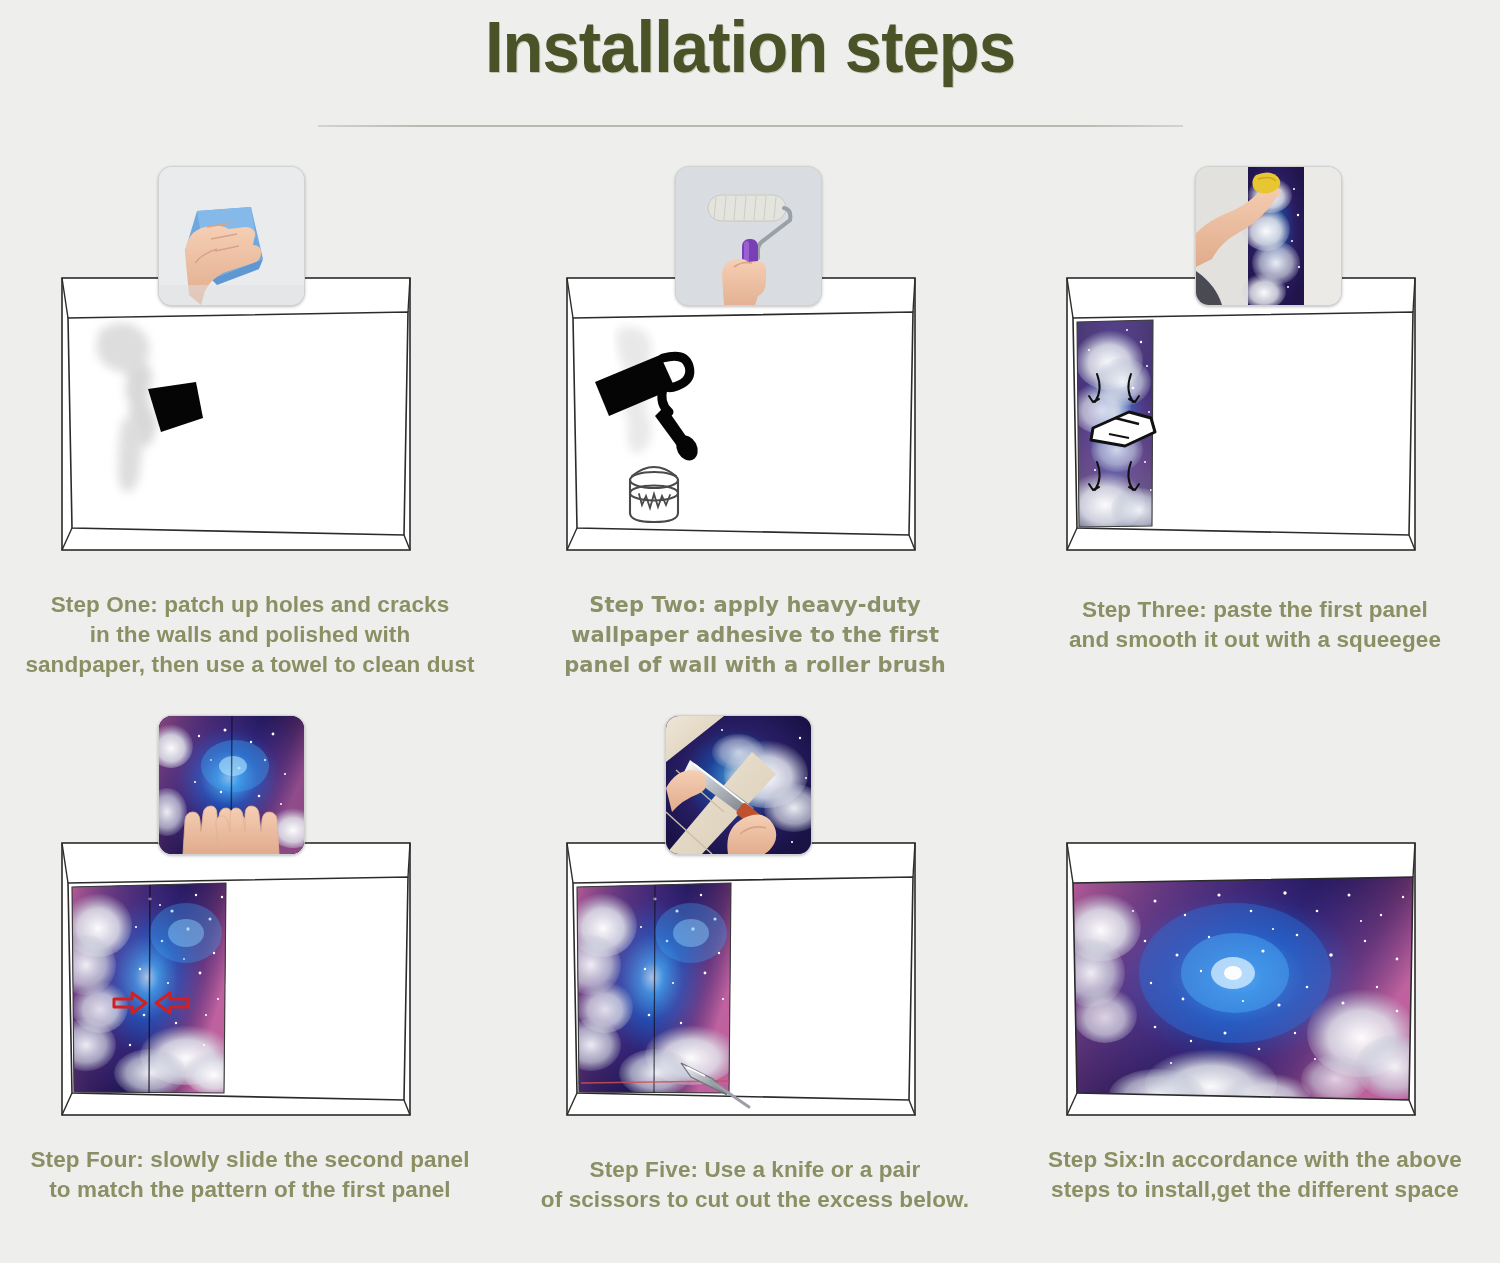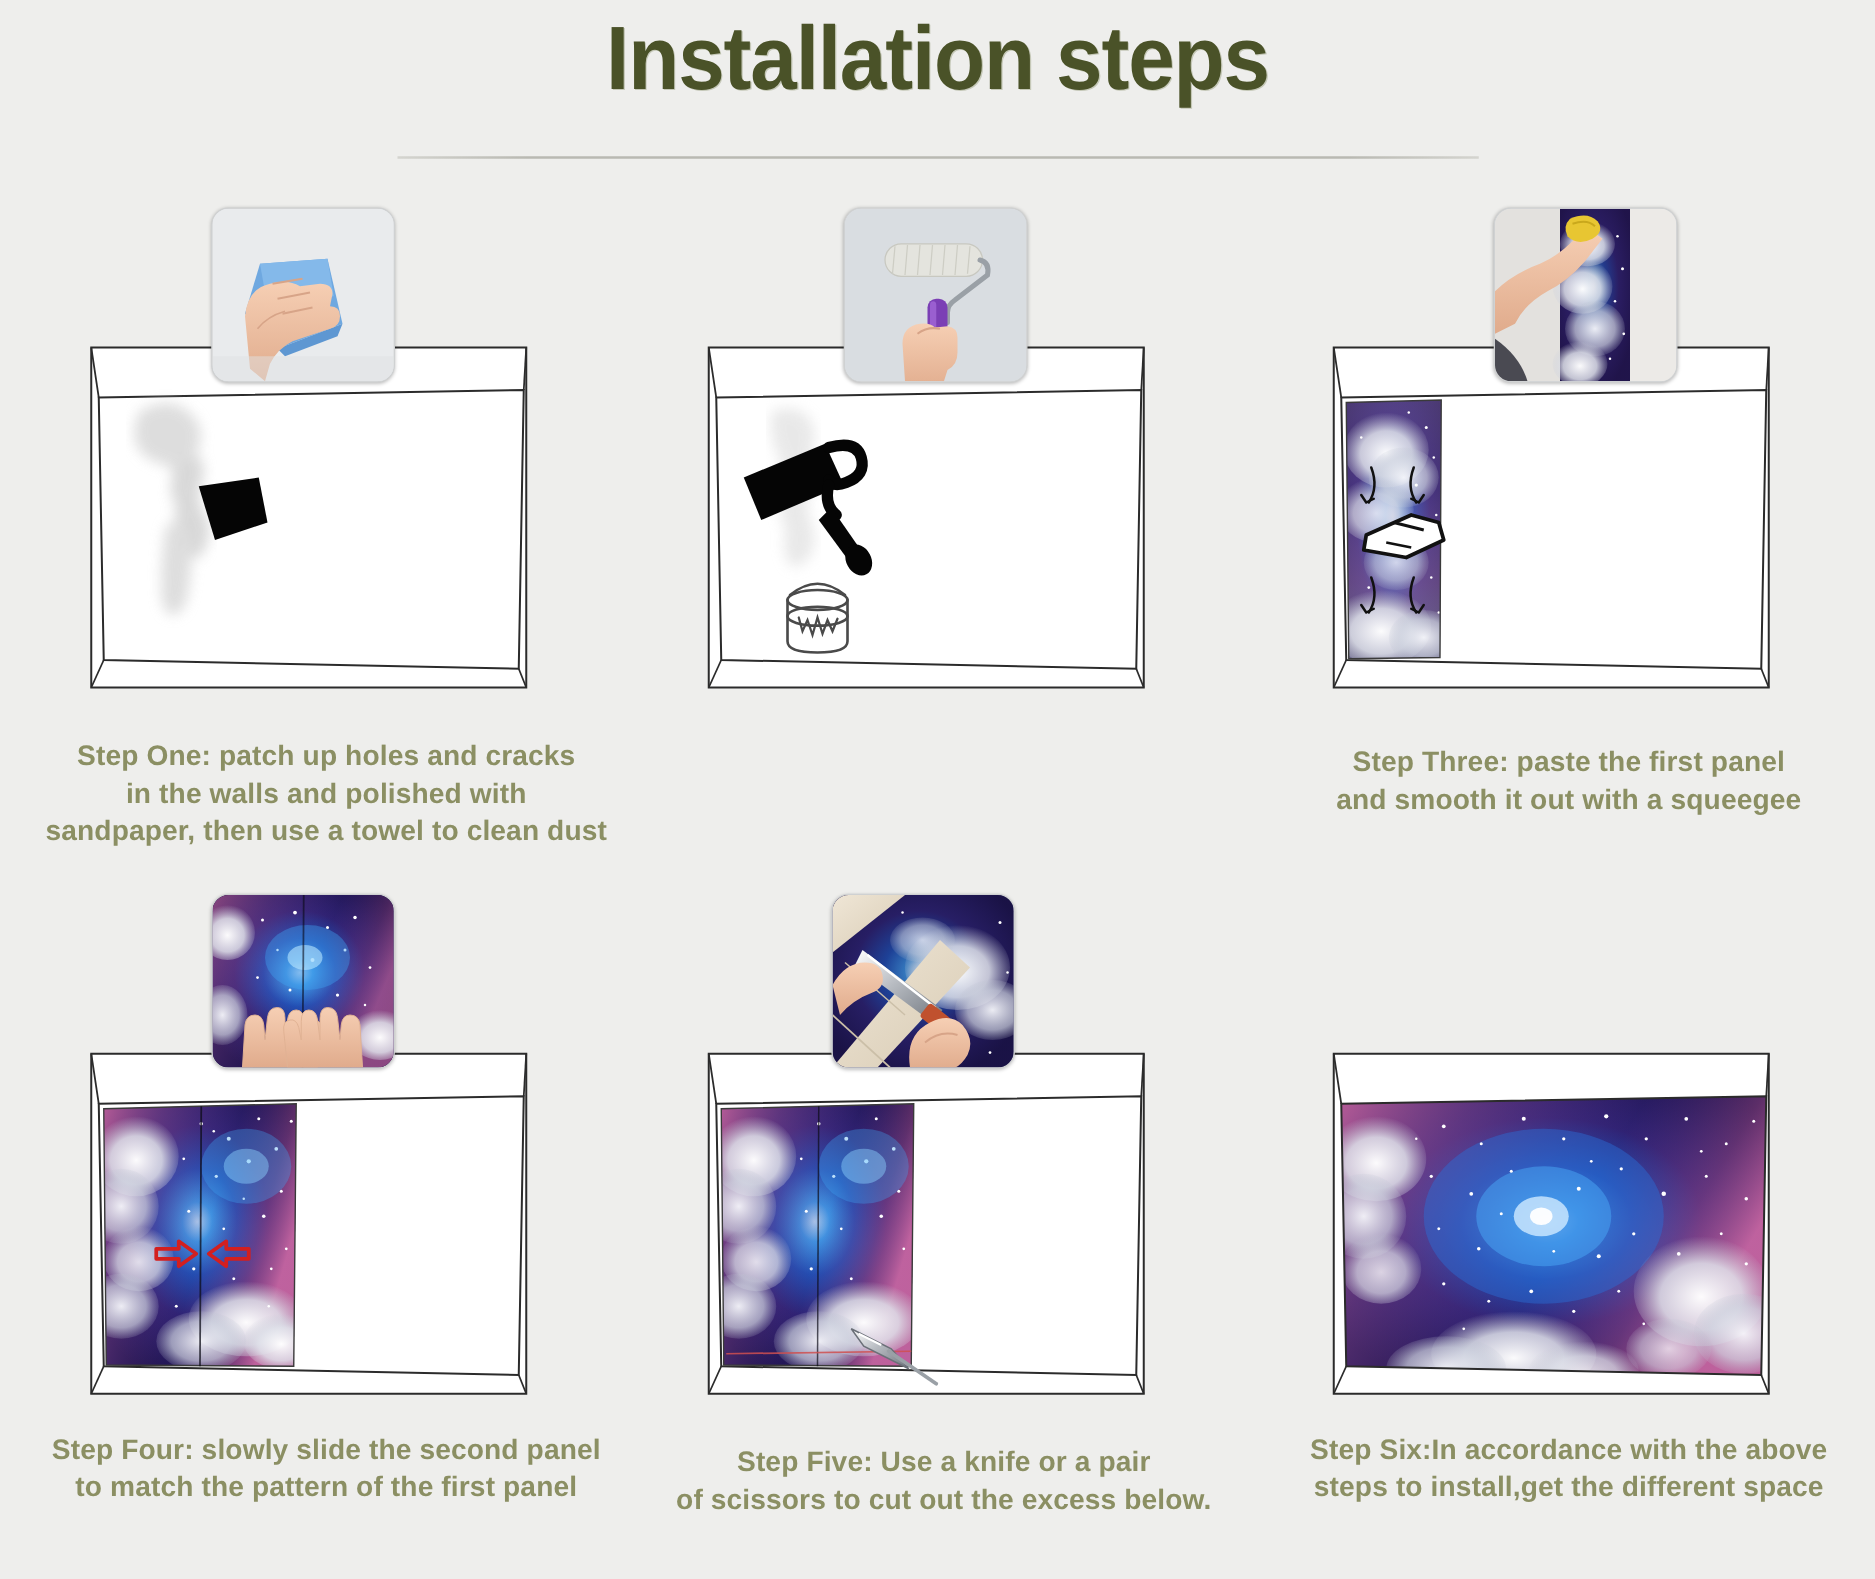--- a/index.html
+++ b/index.html
@@ -26,21 +26,21 @@
   }
   .title-rule{
     position:absolute;left:318px;top:125px;width:865px;height:2px;
     background:linear-gradient(to right,#d4d4cf,#b9b9b2 12%,#b9b9b2 88%,#d4d4cf);
   }
 
   
   .grid{position:absolute;left:0;top:150px;width:1500px;}
   .row{position:relative;height:545px;}
   .cell{position:absolute;top:0;width:500px;height:545px;}
-  .c0{left:11px;}.c1{left:505px;}.c2{left:1005px;}
+  .c0{left:0;}.c1{left:505px;}.c2{left:1005px;}
 
   
   .room{position:absolute;left:0;top:0;width:500px;height:430px;}
   .room svg{display:block;width:100%;height:100%;overflow:visible;}
 
   
   .thumb{
     position:absolute;
     width:145px;height:138px;
     border-radius:14px;
@@ -232,20 +232,23 @@
 
             <path d="M108 41 q8 2 6 12 l-26 20 q-6 4 -6 10 l0 8" fill="none" stroke="#9aa0a6" stroke-width="4" stroke-linecap="round"></path>
 
             <rect x="66" y="72" width="16" height="42" rx="7" fill="#7b3fb5"></rect>
             <rect x="68" y="74" width="5" height="36" rx="3" fill="#9a5fd0"></rect>
 
             <path d="M48 138 L46 108 q0 -14 14 -16 q8 -1 12 3 l10 -1 q8 1 8 9 l0 12 q0 10 -8 14 l-6 19 Z" fill="url(#skinG)"></path>
             <path d="M58 100 q8 -6 18 -4" fill="none" stroke="#d7a488" stroke-width="1.6"></path>
           </svg>
         </div>
+        <div class="caption alt">Step Two: apply heavy-duty
+wallpaper adhesive to the first
+panel of wall with a roller brush</div>
       </div>
 
       <div class="cell c2">
         <div class="room">
           <svg viewBox="0 0 500 430">
             <rect x="62" y="128" width="348" height="272" fill="#ffffff" stroke="#2b2b2b" stroke-width="1.6"></rect>
             <polygon points="68,168 408,162 404,385 72,378" fill="#ffffff" stroke="#2b2b2b" stroke-width="1.6"></polygon>
             <line x1="62" y1="128" x2="68" y2="168" stroke="#2b2b2b" stroke-width="1.4"></line>
             <line x1="410" y1="128" x2="408" y2="162" stroke="#2b2b2b" stroke-width="1.4"></line>
             <line x1="62" y1="400" x2="72" y2="378" stroke="#2b2b2b" stroke-width="1.4"></line>

